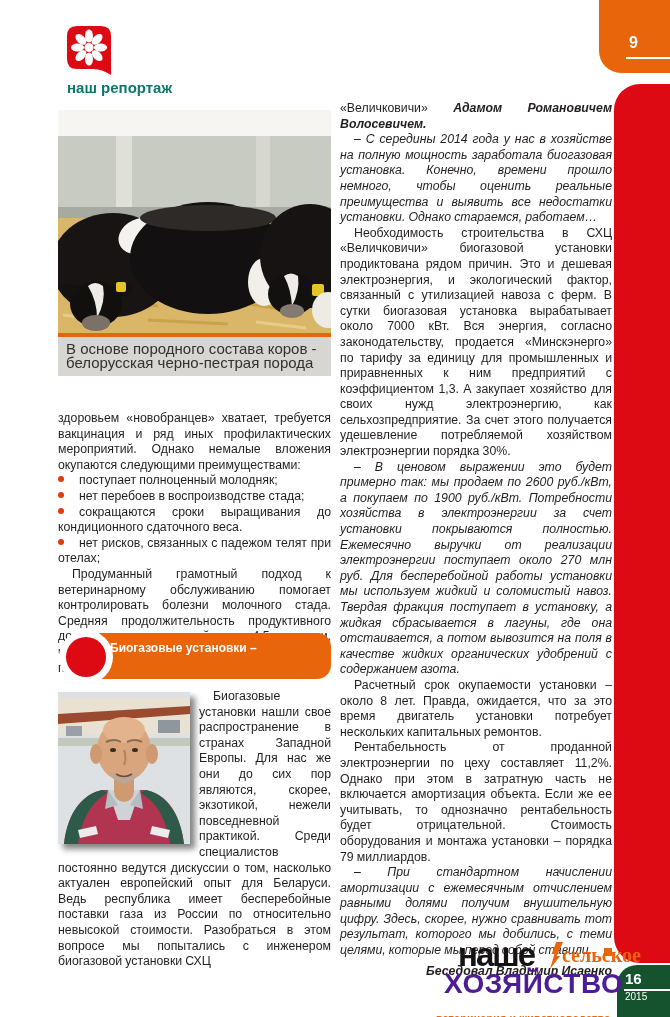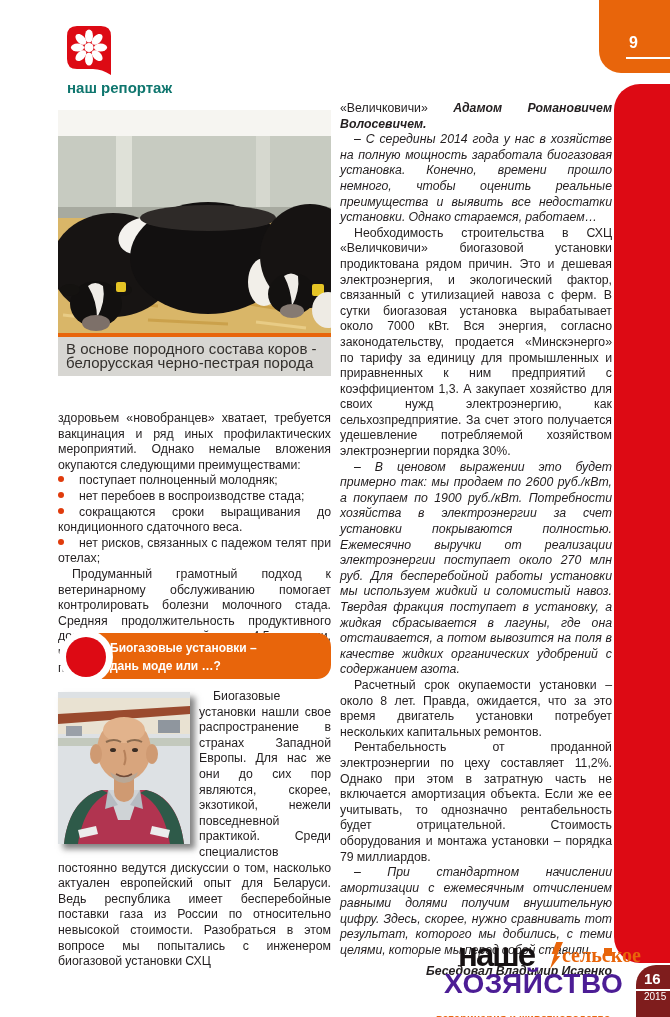--- a/index.html
+++ b/index.html
@@ -6,21 +6,21 @@
   .page{position:relative;width:670px;height:1017px;background:#fff;overflow:hidden;
         font-family:"Liberation Sans",sans-serif;color:#221e1f;}
 
   
   .tab-top{position:absolute;right:0;top:0;width:71px;height:73px;background:#e8650b;
            border-bottom-left-radius:22px;}
   .tab-top .num{position:absolute;right:32px;top:34px;color:#fff;font-weight:bold;font-size:16px;}
   .tab-top .line{position:absolute;right:0;top:57px;width:44px;height:2px;background:#fff;}
   .red-bar{position:absolute;right:0;top:84px;width:56px;height:879px;background:#dd0a14;
            border-radius:26px 0 0 26px;}
-  .tab-bottom{position:absolute;right:0;top:965px;width:34px;height:52px;background:#7f1d1d;
+  .tab-bottom{position:absolute;right:0;top:965px;width:53px;height:52px;background:#14532d;
               border-top-left-radius:20px;}
   .tab-bottom .num{position:absolute;left:8px;top:5px;color:#fff;font-weight:bold;font-size:15px;}
   .tab-bottom .line{position:absolute;right:0;top:24px;width:46px;height:2px;background:#fff;}
   .tab-bottom .yr{position:absolute;left:8px;top:26px;color:#fff;font-weight:normal;font-size:10px;}
 
   
   .logo{position:absolute;left:67px;top:26px;width:45px;height:50px;}
   .section-label{position:absolute;left:67px;top:79px;color:#0f766e;font-weight:bold;font-size:15px;}
 
   
@@ -145,21 +145,20 @@
     <p class="bullet"><span class="dot"></span><span>поступает полноценный молодняк;</span></p>
     <p class="bullet"><span class="dot"></span><span>нет перебоев в воспроизводстве стада;</span></p>
     <p class="bullet"><span class="dot"></span><span>сокращаются сроки выращивания до кондиционного сдаточного веса.</span></p>
     <p class="bullet"><span class="dot"></span><span>нет рисков, связанных с падежом телят при отелах;</span></p>
     <p class="indent">Продуманный грамотный подход к ветеринарному обслуживанию помогает контролировать болезни молочного стада. Средняя продолжительность продуктивного долголетия коров в хозяйстве – 4,5 лактации, что, согласитесь, довольно хороший показатель.</p>
   </div>
 
   <div class="bubble-box">
     <div class="bubble-text">
       <div>Биогазовые установки –</div>
-      <div>дань моде или …?</div>
     </div>
   </div>
   <div class="bubble-white"></div>
   <div class="bubble-tail"></div>
   <div class="bubble-red"></div>
 
   <div class="col bio-section">
     <div class="man-photo">
       <svg width="132" height="152" viewBox="0 0 132 152">
         <rect width="132" height="152" fill="#dde1e4"></rect>

